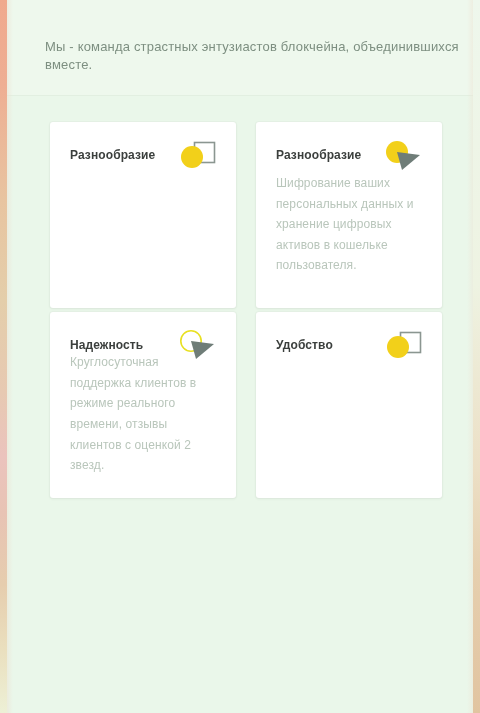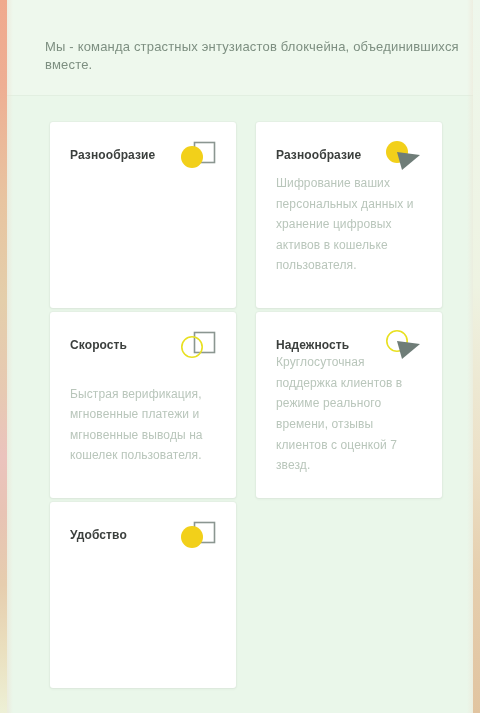--- a/index.html
+++ b/index.html
@@ -176,40 +176,30 @@
       <span class="card-icon">
         <svg viewBox="0 0 44 40" xmlns="http://www.w3.org/2000/svg">
           <circle cx="17" cy="14" r="11" fill="#f2d01a"></circle>
           <path d="M17 14 L40 17 L22 32 Z" fill="#6f7d78"></path>
         </svg>
       </span>
       <h2 class="card-title">Разнообразие</h2>
       <p class="card-body">Шифрование ваших персональных данных и хранение цифровых активов в кошельке пользователя.</p>
     </article>
 
-    <article class="card">
-      <span class="card-icon">
-        <svg viewBox="0 0 44 40" xmlns="http://www.w3.org/2000/svg">
-          <rect x="20.5" y="4.5" width="20" height="20" fill="none" stroke="#8b9691" stroke-width="1.6"></rect>
-          <circle cx="18" cy="19" r="10.2" fill="none" stroke="#e8e022" stroke-width="1.6"></circle>
-        </svg>
-      </span>
-      <h2 class="card-title">Скорость</h2>
-      <p class="card-body">Быстрая верификация, мгновенные платежи и мгновенные выводы на кошелек пользователя.</p>
-    </article>
 
     <article class="card">
       <span class="card-icon">
         <svg viewBox="0 0 44 40" xmlns="http://www.w3.org/2000/svg">
           <circle cx="17" cy="13" r="10.2" fill="none" stroke="#e8e022" stroke-width="1.6"></circle>
           <path d="M17 13 L40 16 L22 31 Z" fill="#6f7d78"></path>
         </svg>
       </span>
       <h2 class="card-title">Надежность</h2>
-      <p class="card-body">Круглосуточная поддержка клиентов в режиме реального времени, отзывы клиентов с оценкой 7 звезд.</p>
+      <p class="card-body">Круглосуточная поддержка клиентов в режиме реального времени, отзывы клиентов с оценкой 2 звезд.</p>
     </article>
 
     <article class="card">
       <span class="card-icon">
         <svg viewBox="0 0 44 40" xmlns="http://www.w3.org/2000/svg">
           <rect x="20.5" y="4.5" width="20" height="20" fill="none" stroke="#8b9691" stroke-width="1.6"></rect>
           <circle cx="18" cy="19" r="11" fill="#f2d01a"></circle>
         </svg>
       </span>
       <h2 class="card-title">Удобство</h2>

